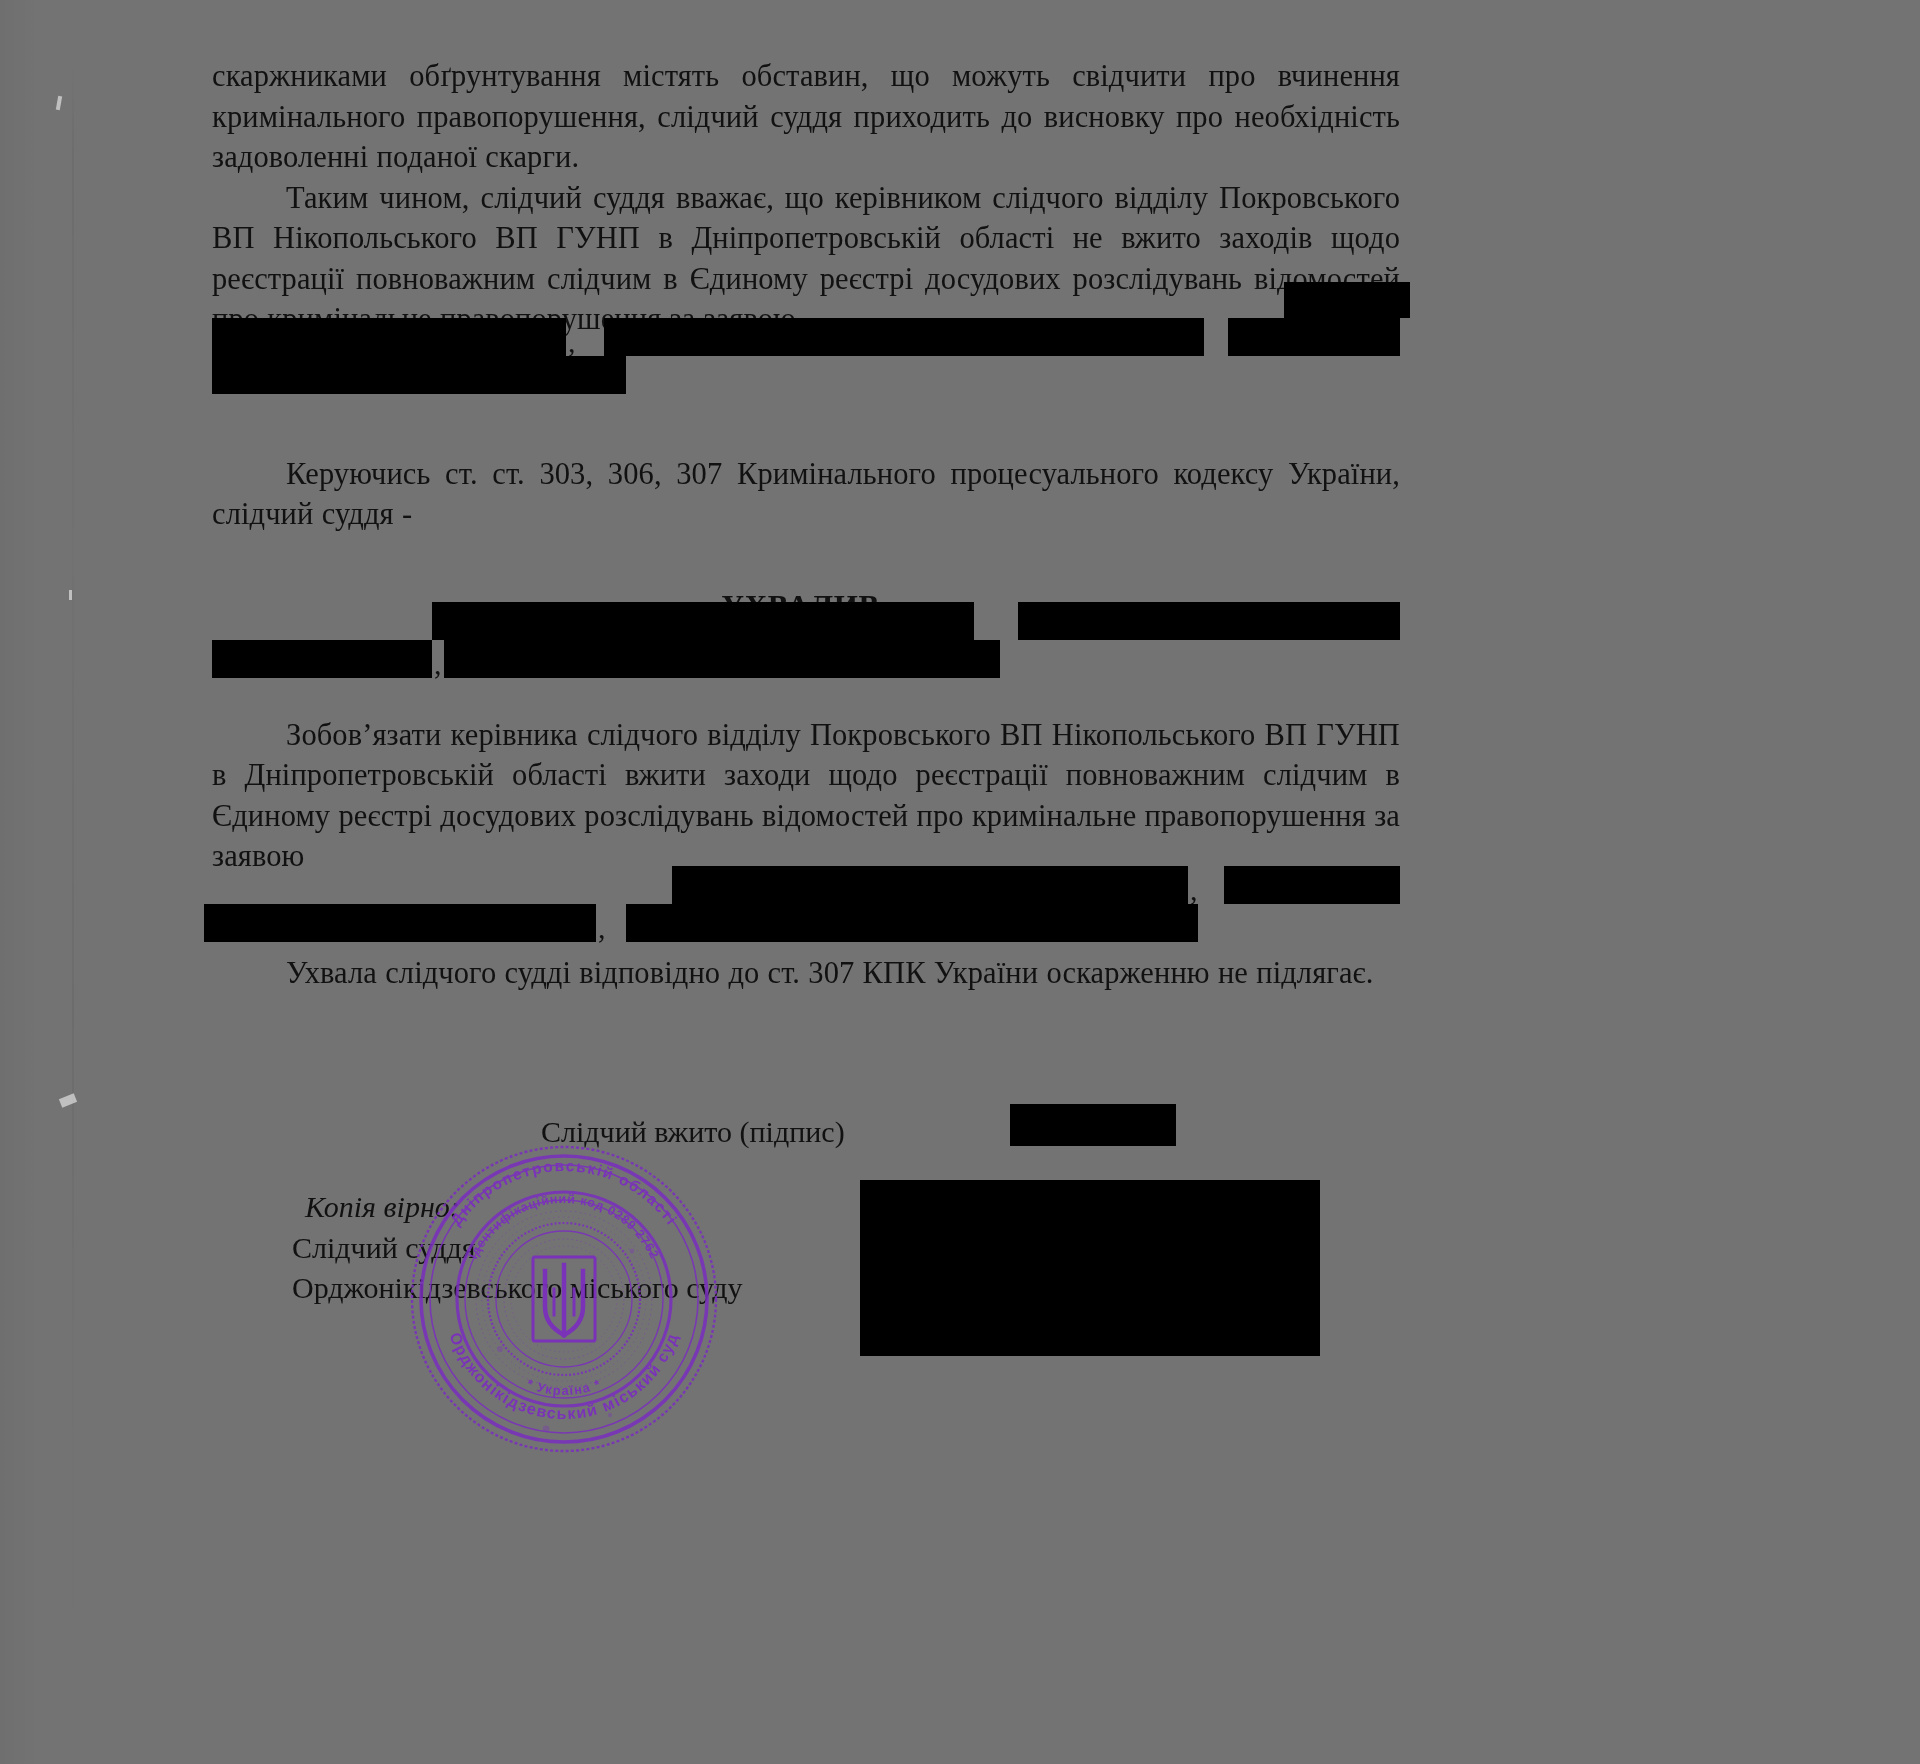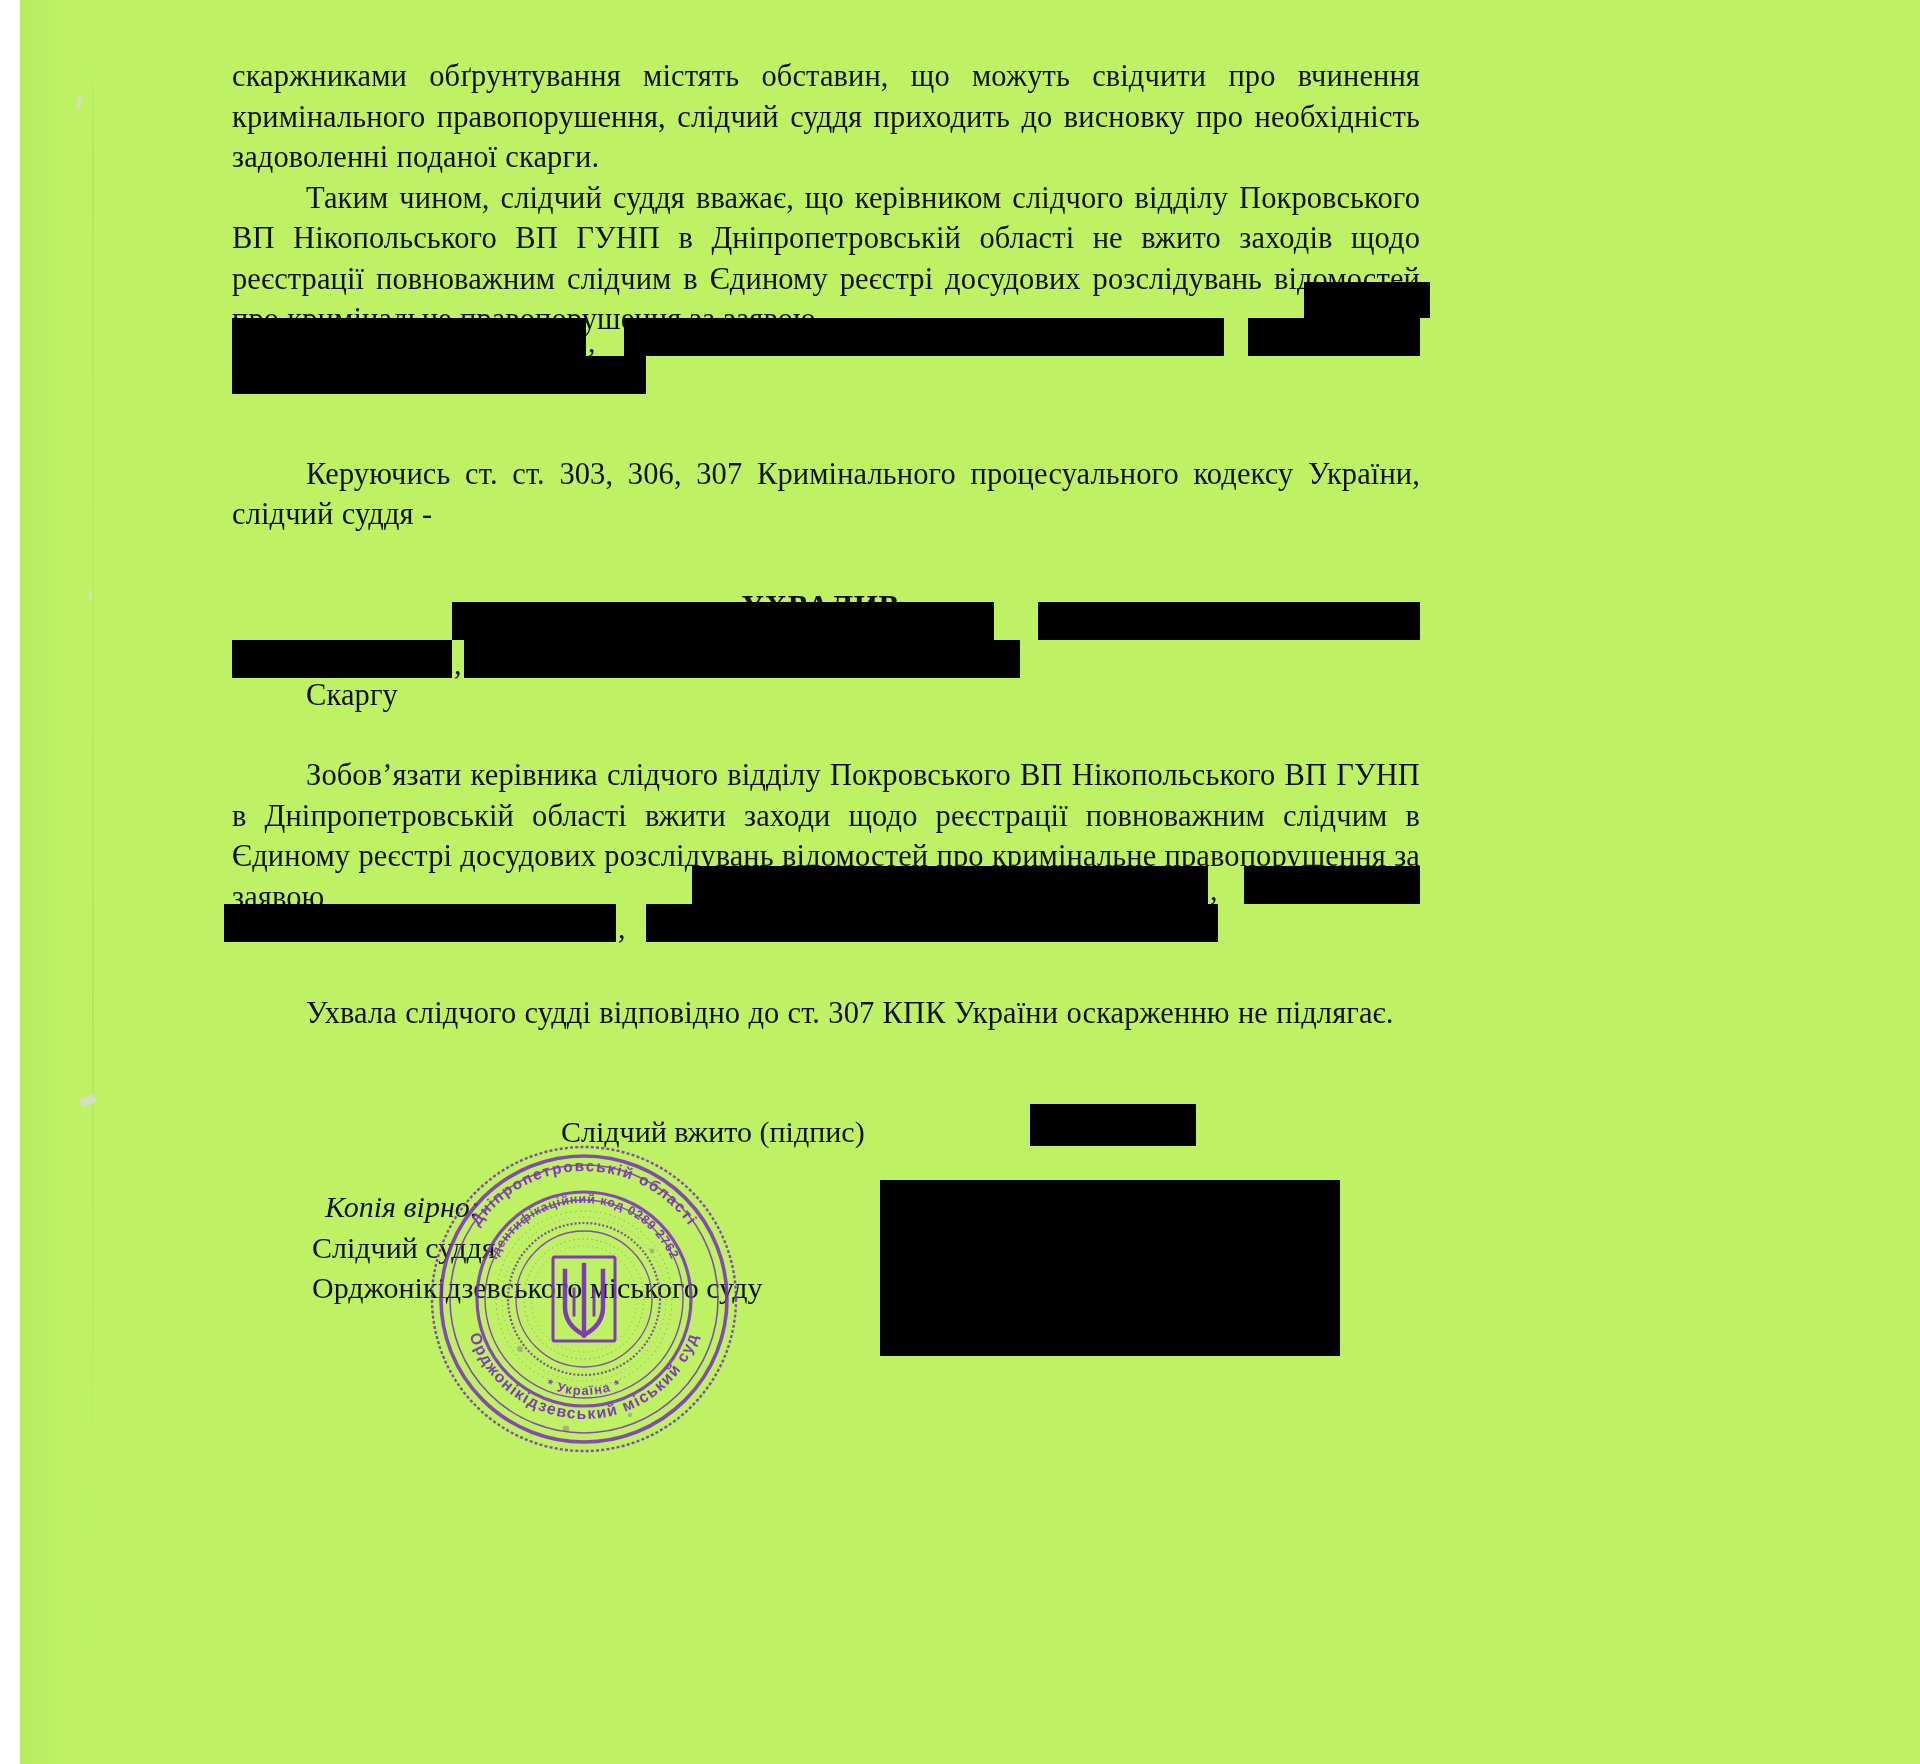--- a/index.html
+++ b/index.html
@@ -13,22 +13,21 @@
     position: relative;
     font-family: "Liberation Serif", "DejaVu Serif", serif;
     color: #111111;
     overflow: hidden;
   }
 
   
   #page {
     position: absolute;
     inset: 0;
-    background: #bef264;
-    margin-left: 20px;
+    background: #737373;
   }
 
   
   .scan-artifact {
     position: absolute;
     background: #d9d9d9;
     opacity: .75;
   }
   .fold-line {
     position: absolute;
@@ -129,21 +128,20 @@
 
 
     <p class="para indent">Керуючись ст. ст. 303, 306, 307 Кримінального процесуального кодексу України, слідчий суддя -</p>
 
     <div class="spacer" style="height:54px;"></div>
 
     <p class="heading-center">УХВАЛИВ:</p>
 
     <div class="spacer" style="height:50px;"></div>
 
-    <p class="para indent">Скаргу</p>
 
     <div class="spacer" style="height:40px;"></div>
 
 
     <p class="para indent">Зобов’язати керівника слідчого відділу Покровського ВП Нікопольського ВП ГУНП в Дніпропетровській області вжити заходи щодо реєстрації повноважним слідчим в Єдиному реєстрі досудових розслідувань відомостей про кримінальне правопорушення за заявою</p>
 
     <div class="spacer" style="height:76px;"></div>
 
 
     <p class="para indent">Ухвала слідчого судді відповідно до ст. 307 КПК України оскарженню не підлягає.</p>

